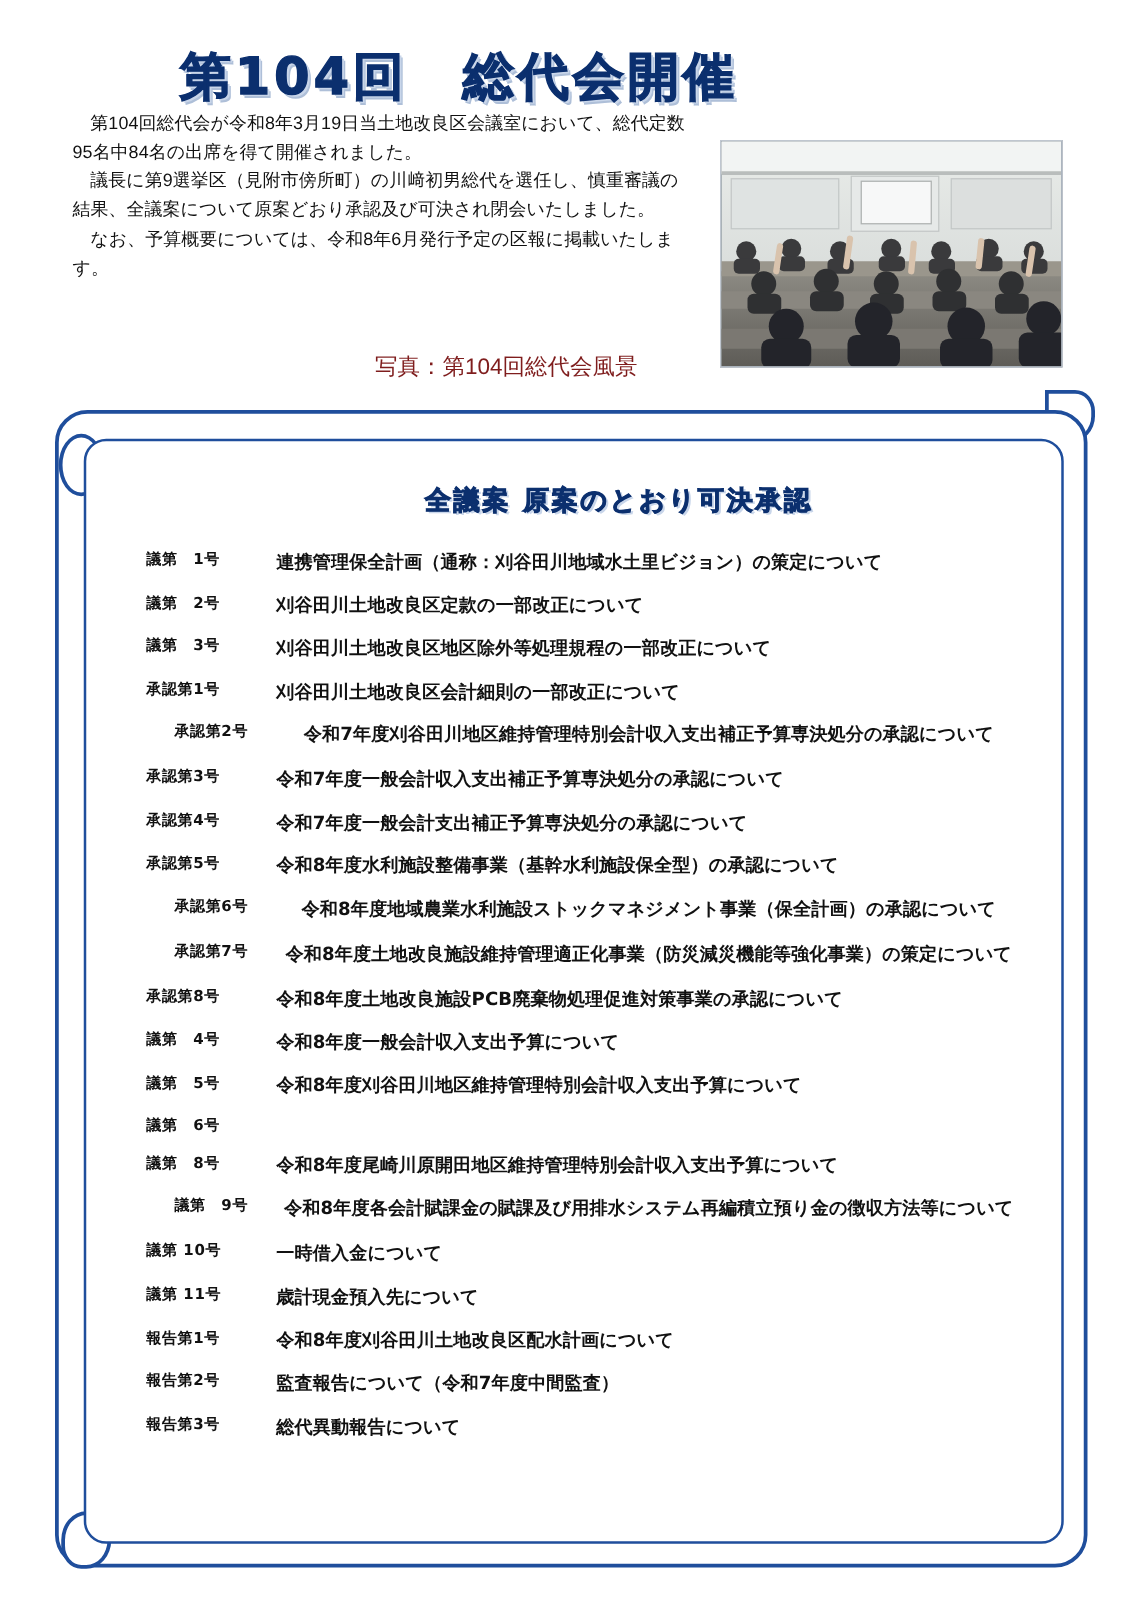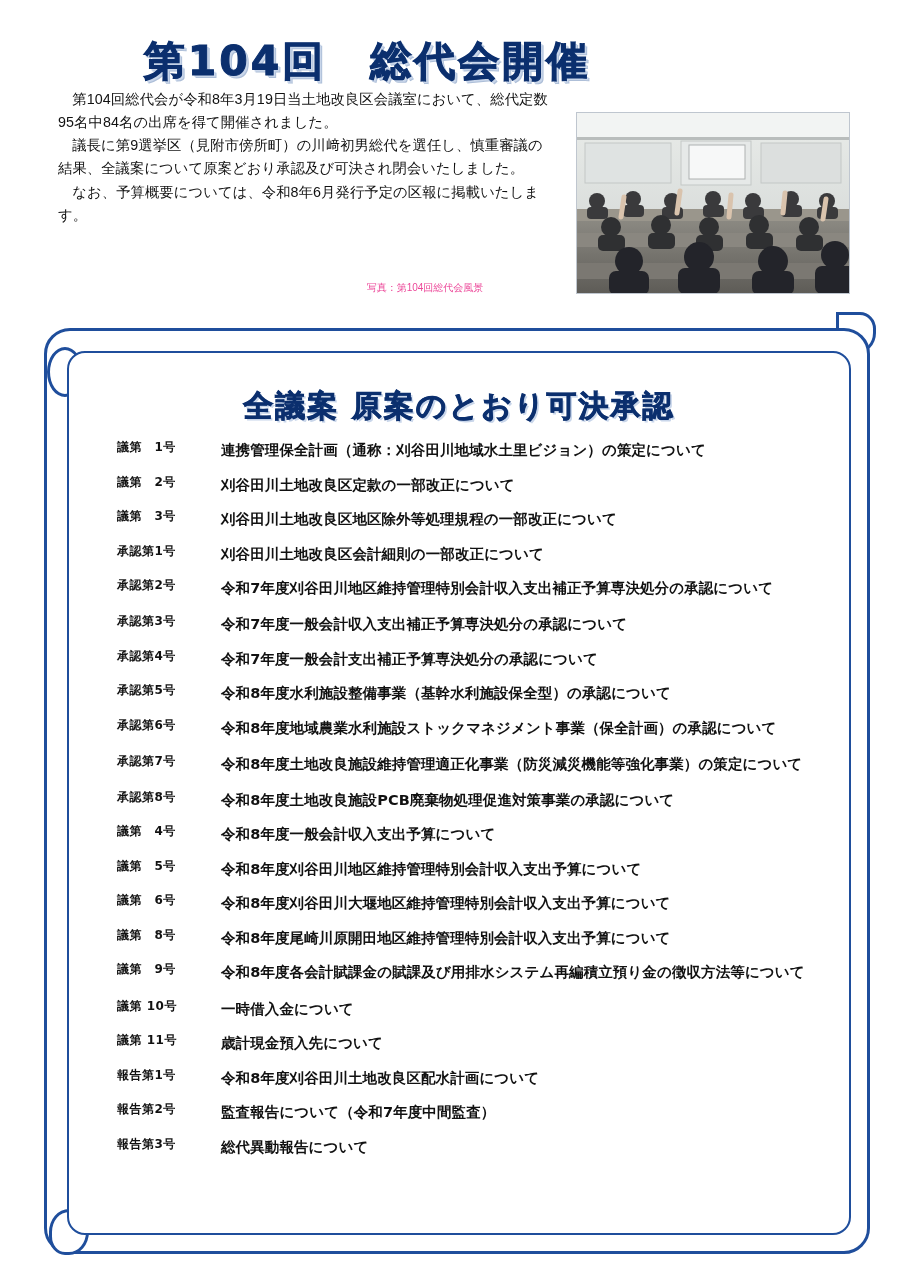--- a/index.html
+++ b/index.html
@@ -47,23 +47,23 @@
   .intro p {
     margin: 0 0 0 0;
     text-indent: 1em;
   }
 
   .photo-caption {
     position: absolute;
     top: 281px;
     left: 300px;
     width: 250px;
-    text-align: center;
-    font-size: 10px;
-    color: #ec4899;
+    text-align: left;
+    font-size: 18px;
+    color: #7f1d1d;
   }
 
   
   .photo {
     position: absolute;
     top: 112px;
     left: 576px;
     width: 272px;
     height: 180px;
     overflow: hidden;
@@ -114,28 +114,29 @@
   .curl.tr { top: -6px; right: -2px; width: 34px; height: 36px; border-radius: 0 40% 50% 50%; }
   .curl.bl { bottom: -4px; left: 2px; width: 34px; height: 40px; border-radius: 50% 50% 50% 40%; }
 
   
   .banner-title {
     position: absolute;
     top: 33px;
     left: 0;
     width: 780px;
     text-align: center;
-    font-size: 30px;
+    font-size: 21px;
     font-weight: bold;
     letter-spacing: 2px;
     color: #0b2f6e;
     font-family: "DejaVu Sans", sans-serif;
     -webkit-text-stroke: 0.8px #0b2f6e;
     text-shadow: 2px 2px 0 #c9d6ea;
     white-space: pre;
+    padding-left: 36px;
   }
 
   
   .agenda {
     position: absolute;
     top: 86px;
     left: 48px;
     width: 700px;
   }
   .row {
@@ -154,21 +155,21 @@
   }
   .row .txt {
     flex: 1 1 auto;
     font-size: 14.5px;
     font-weight: bold;
     color: #111;
     line-height: 1.52;
     letter-spacing: 0.1px;
     font-family: "DejaVu Sans", sans-serif;
   }
-  .row.tall { margin-bottom: 14px; }
+  .row.tall { margin-bottom: 14px; text-align: center; }
 </style>
 </head>
 <body>
 
 <div class="headline">第104回　総代会開催</div>
 
 <div class="intro">
   <p>第104回総代会が令和8年3月19日当土地改良区会議室において、総代定数95名中84名の出席を得て開催されました。</p>
   <p>議長に第9選挙区（見附市傍所町）の川﨑初男総代を選任し、慎重審議の結果、全議案について原案どおり承認及び可決され閉会いたしました。</p>
   <p>なお、予算概要については、令和8年6月発行予定の区報に掲載いたします。</p>
@@ -314,21 +315,20 @@
         <div class="row">
           <div class="no">議第　4号</div>
           <div class="txt">令和8年度一般会計収入支出予算について</div>
         </div>
         <div class="row">
           <div class="no">議第　5号</div>
           <div class="txt">令和8年度刈谷田川地区維持管理特別会計収入支出予算について</div>
         </div>
         <div class="row">
           <div class="no">議第　6号</div>
-          <div class="txt">令和8年度刈谷田川大堰地区維持管理特別会計収入支出予算について</div>
         </div>
         <div class="row">
           <div class="no">議第　8号</div>
           <div class="txt">令和8年度尾崎川原開田地区維持管理特別会計収入支出予算について</div>
         </div>
         <div class="row tall">
           <div class="no">議第　9号</div>
           <div class="txt">令和8年度各会計賦課金の賦課及び用排水システム再編積立預り金の徴収方法等について</div>
         </div>
         <div class="row">

